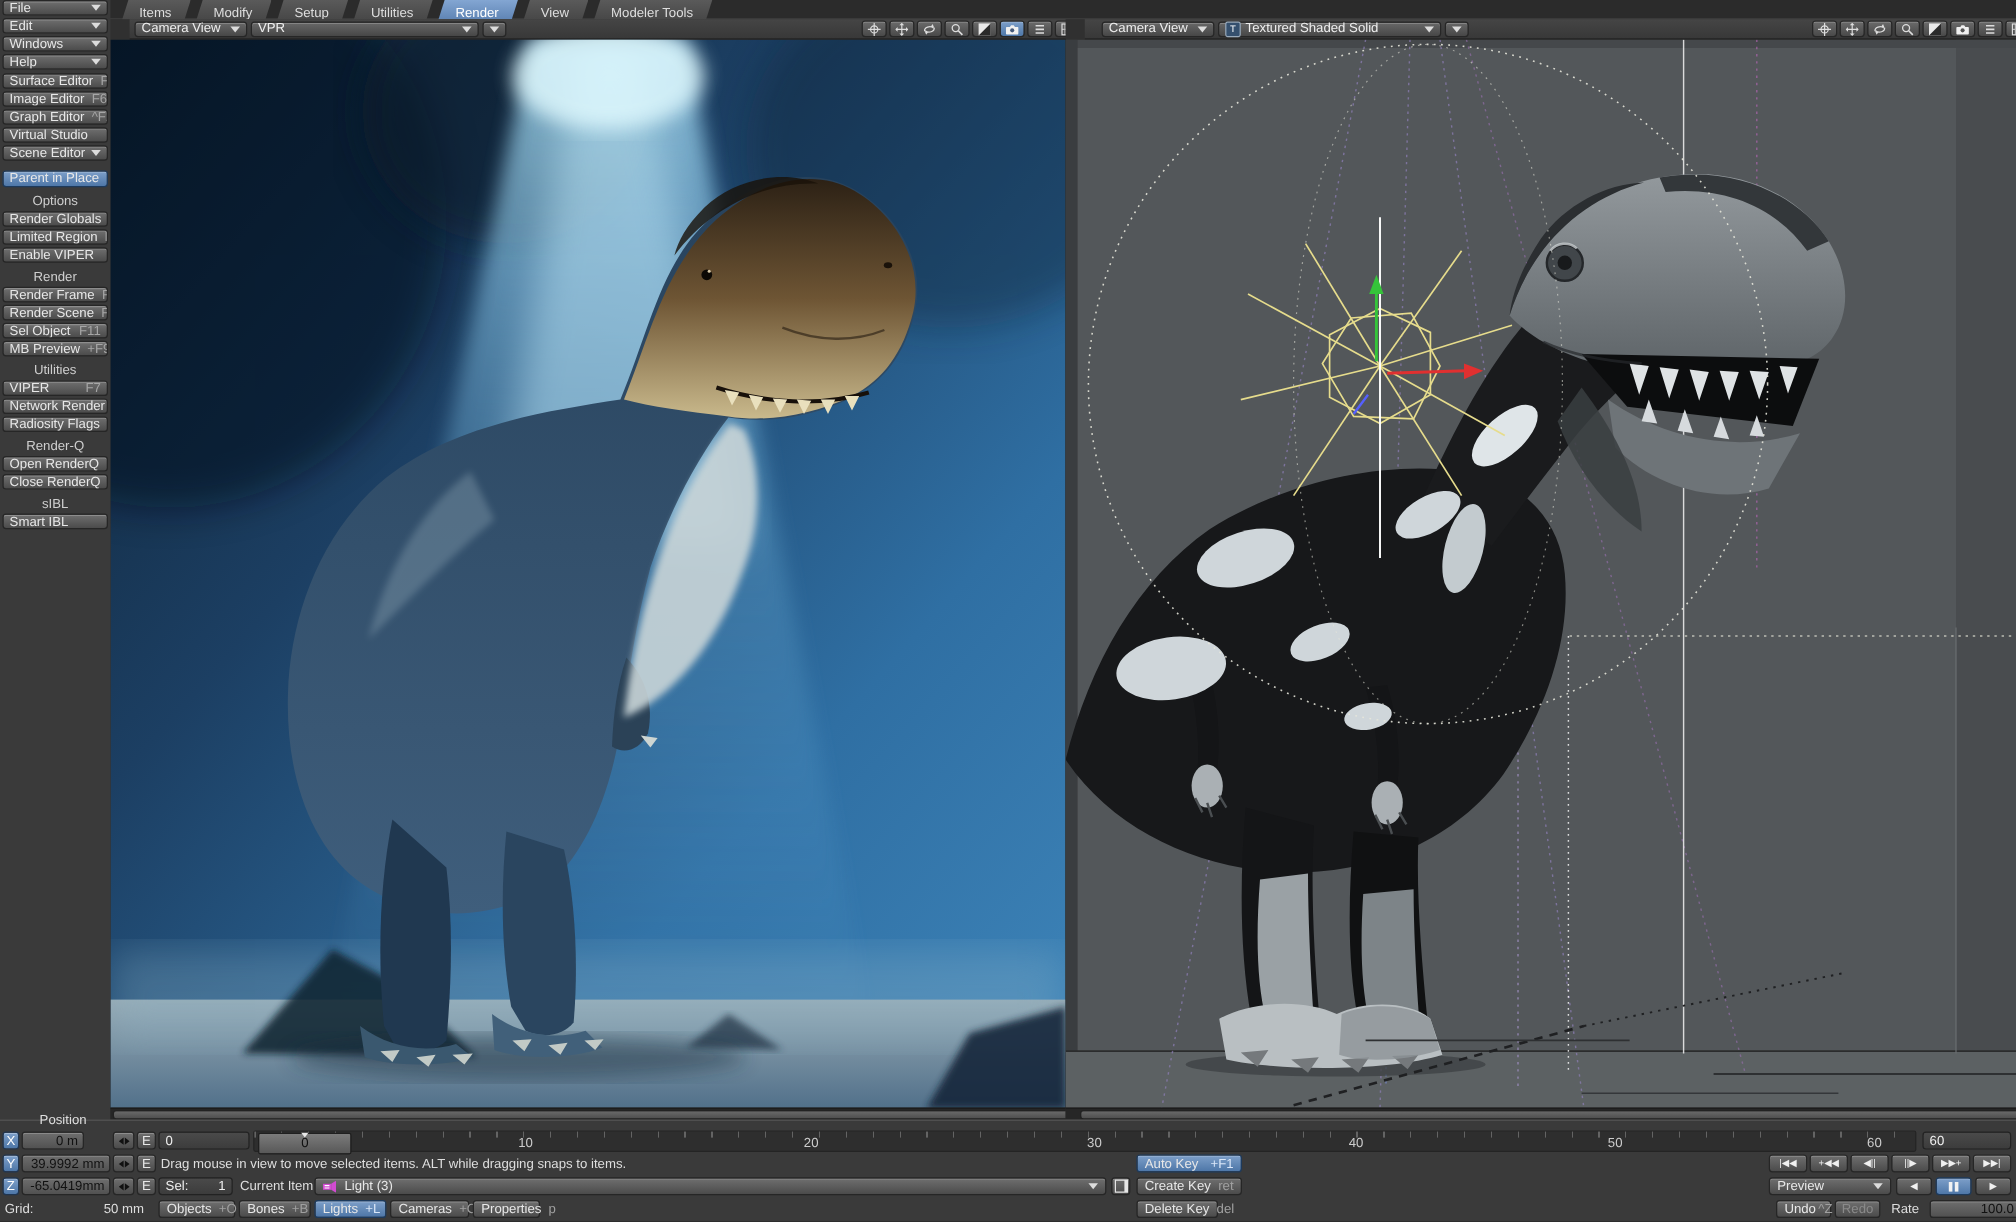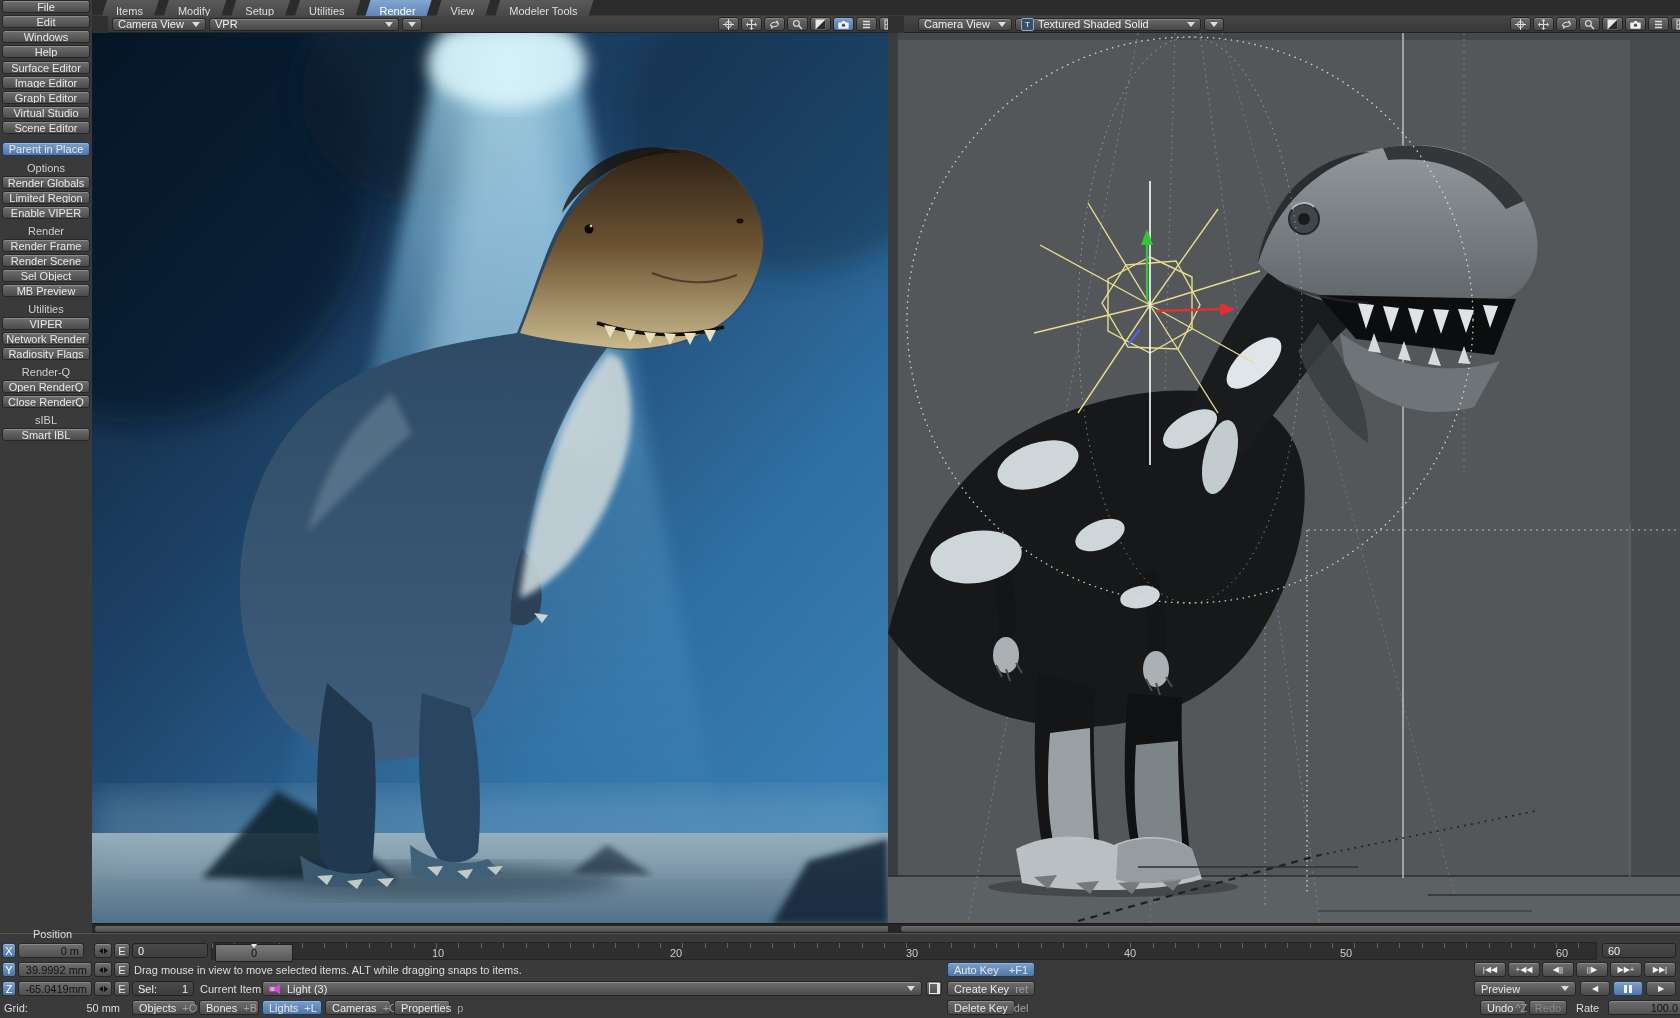--- a/index.html
+++ b/index.html
@@ -8,21 +8,21 @@
   
   .btn{box-sizing:border-box;display:flex;align-items:center;height:13px;padding:0 5px;
        background:linear-gradient(#6f6f6f,#4b4b4b);border:1px solid #262626;border-radius:3px;
        box-shadow:inset 0 1px 0 rgba(255,255,255,.22);color:#e8e8e8;white-space:nowrap;overflow:hidden;}
   .btn .sc{margin-left:auto;color:#a6a6a6;padding-left:6px;}
   .btn.blue{background:linear-gradient(#7fa3cd,#4e77a8);background:linear-gradient(#7d9fc9,#4e77a8);border-color:#1d3a5c;}
   .tri{width:0;height:0;border-left:4px solid transparent;border-right:4px solid transparent;border-top:5px solid #dcdcdc;margin-left:auto;}
   .sect{height:12px;text-align:center;color:#cfcfcf;margin:6px 0 2px 0;}
   
   #leftcol{position:absolute;left:0;top:0;width:92px;}
-  #leftcol .btn{width:88px;margin:0 0 2px 2px;flex-direction:column;}
+  #leftcol .btn{width:88px;margin:0 0 2px 2px;}
   
   #tabbar{position:absolute;left:92px;top:0;width:1588px;height:15px;background:#2b2b2b;display:flex;align-items:stretch;padding-left:8px;box-sizing:border-box;}
   .tab{position:relative;display:flex;align-items:center;padding:11px 16px;margin-right:3px;color:#dedede;
        background:linear-gradient(#5a5a5a,#414141);clip-path:polygon(7px 0,100% 0,calc(100% - 7px) 100%,0 100%);}
   .tab.active{background:linear-gradient(#83a6d2,#5379ab);color:#fff;}
   
   .pane{position:absolute;top:16px;height:917px;background:#303030;padding-left:16px;}
   .phead{height:17px;background:linear-gradient(#454545,#383838);display:flex;align-items:center;padding:0 4px;box-sizing:border-box;border-bottom:1px solid #222;}
   .dd{box-sizing:border-box;display:flex;align-items:center;height:13px;margin-right:3px;padding:0 5px;border:1px solid #262626;border-radius:3px;
       background:linear-gradient(#686868,#474747);box-shadow:inset 0 1px 0 rgba(255,255,255,.2);color:#eee;}
@@ -501,21 +501,21 @@
     </div>
     <div class="hscroll">
         <div class="handle" style="left:12px;right:4px"></div>
       </div>
   </div>
 
   <div id="bottom">
     <div class="abs plain" style="left:33px;top:-6px">Position</div>
 
     <div class="abs axisbtn" style="left:2px;top:9px">X</div>
-    <div class="abs vfield" style="left:18px;top:9px;width:66px">0 m</div>
+    <div class="abs vfield" style="left:18px;top:9px;width:52px">0 m</div>
     <div class="abs mini" style="left:94px;top:9px">
         <span class="tl"></span>
         <span class="tr"></span>
       </div>
     <div class="abs bbtn" style="left:114px;top:9px;width:16px;justify-content:center;padding:0">E</div>
 
     <div class="abs axisbtn" style="left:2px;top:28px">Y</div>
     <div class="abs vfield" style="left:18px;top:28px;width:74px">39.9992 mm</div>
     <div class="abs mini" style="left:94px;top:28px">
         <span class="tl"></span>

